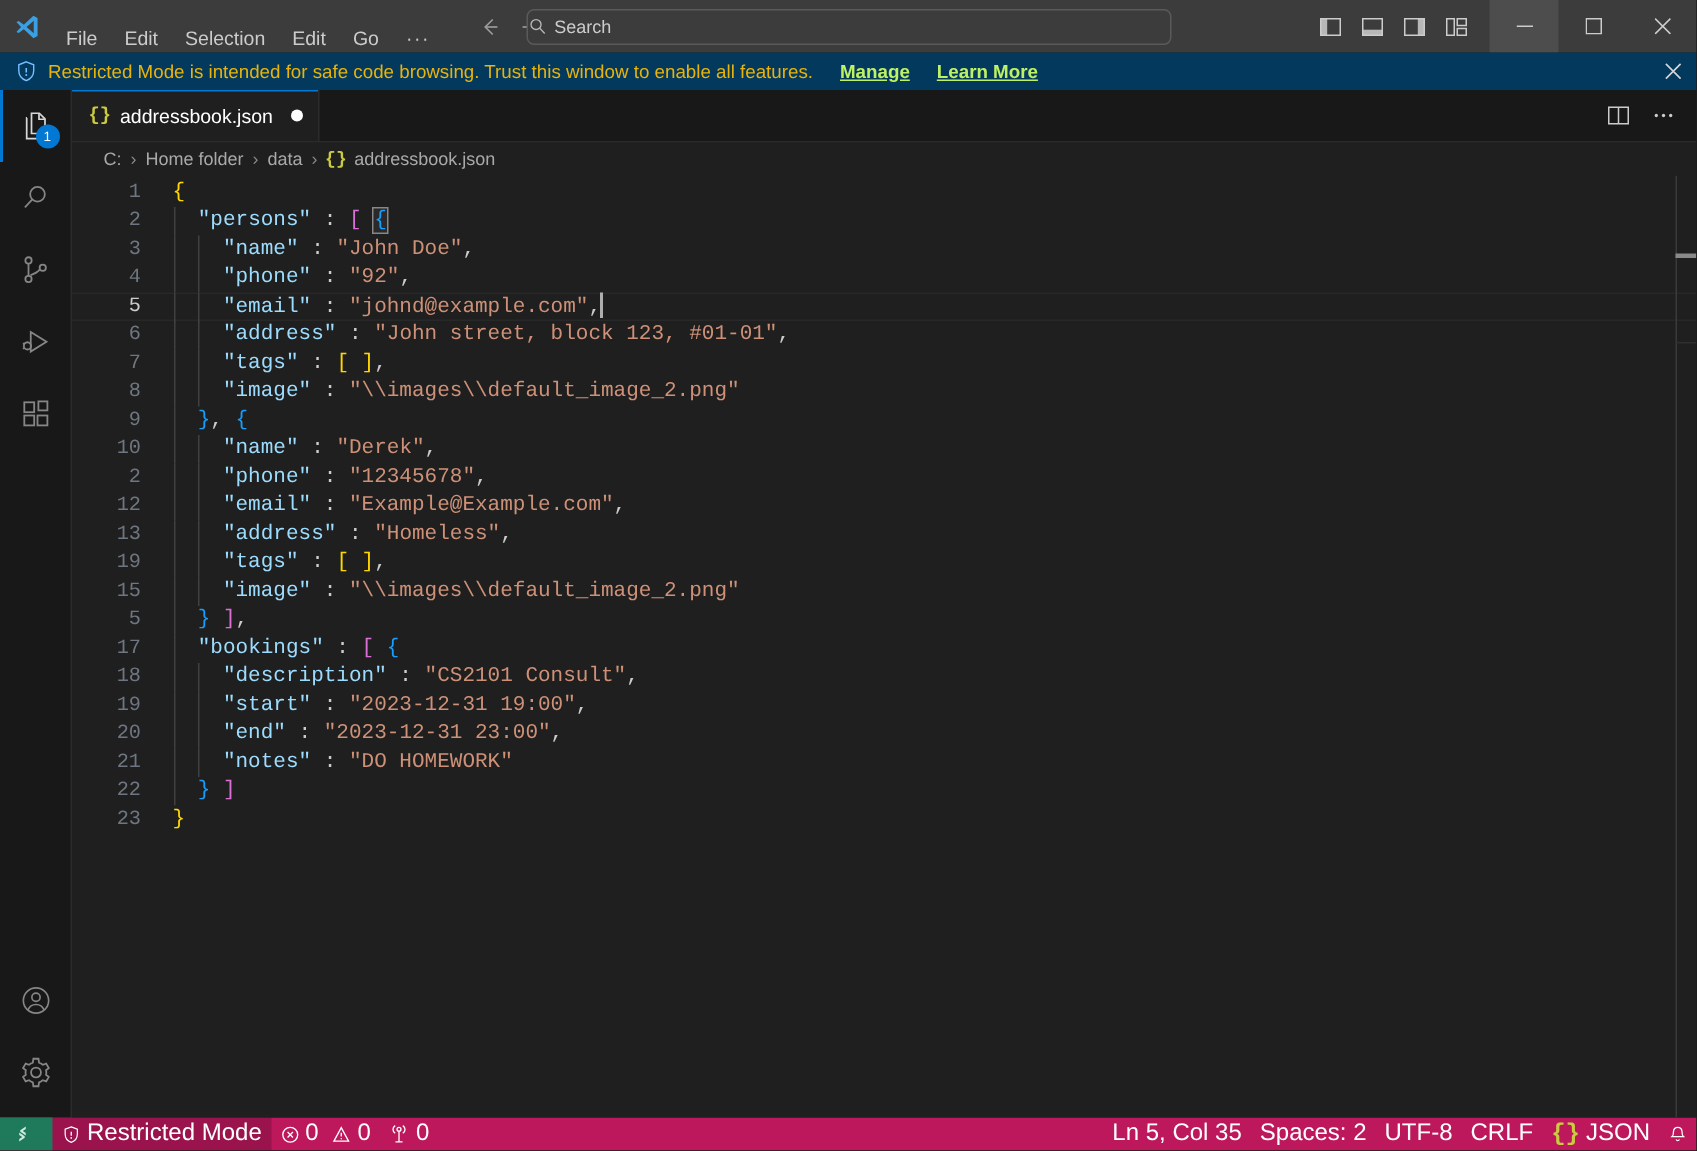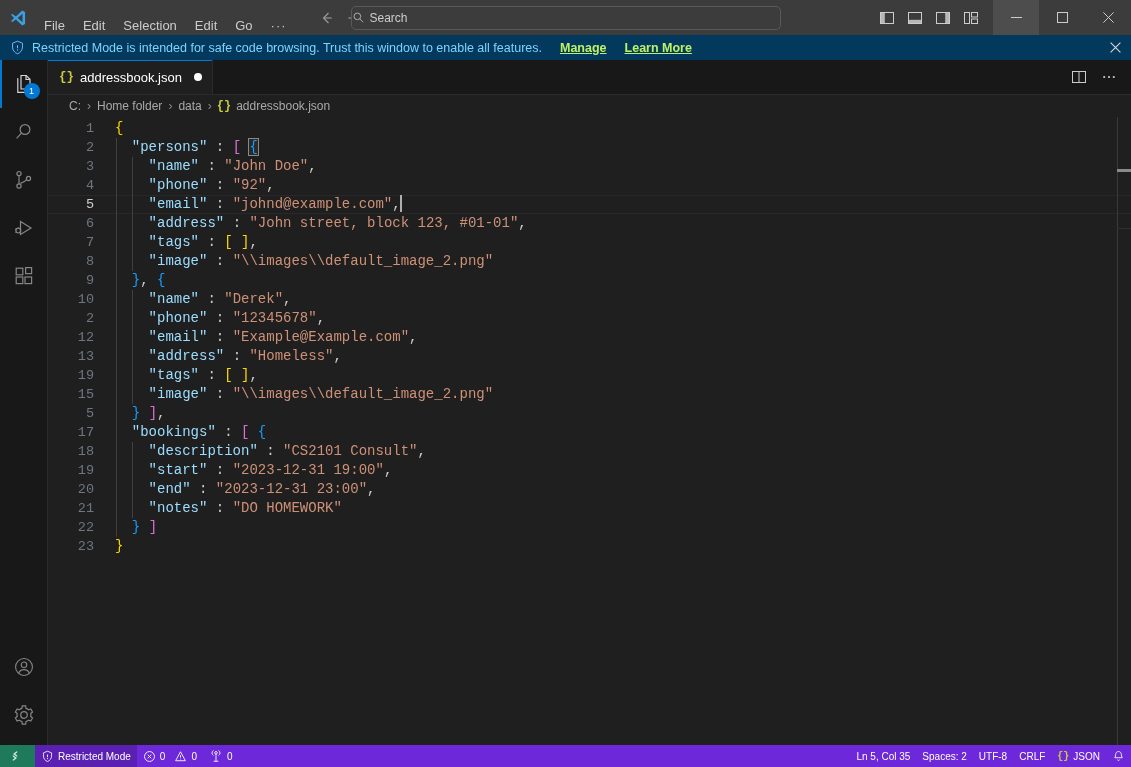--- a/index.html
+++ b/index.html
@@ -77,21 +77,21 @@
   
   .banner {
     height: 25px; min-height: 25px;
     background: #04395e;
     display: flex; align-items: center;
     padding-left: 10px;
     color: #ffffff; font-size: 12.5px;
     position: relative;
   }
   .banner-icon { margin-right: 7px; display:flex; align-items:center; color:#75beff;}
-  .banner-text { color: #7dd3fc; }
+  .banner-text { color: #eab308; }
   .banner-link {
     color: #bef264; text-decoration: underline;
     margin-left: 18px; cursor: pointer; font-weight: bold;
   }
   .banner-close {
     position: absolute; right: 6px; top: 50%; transform: translateY(-50%);
     width: 20px; height: 20px; border-radius: 4px;
     display: flex; align-items: center; justify-content: center;
     color: #cccccc; cursor: default;
   }
@@ -244,23 +244,23 @@
   }
   .overview-box {
     position: absolute; right: 0; width: 14px;
     top: 0; height: 112px;
     border-bottom: 1px solid #2f2f2f;
   }
 
   
   .statusbar {
     height: 22px; min-height: 22px;
-    background: #6d28d9;
+    background: #be185d;
     display: flex; align-items: center;
-    color: #ffffff; font-size: 10px;
+    color: #ffffff; font-size: 16px;
   }
   .sb-remote {
     background: #1f7a5c; height: 22px;
     display: flex; align-items: center; gap: 5px;
     padding: 0 8px; color: #ffffff; cursor: default;
   }
   .sb-item {
     height: 22px; display: flex; align-items: center; gap: 4px;
     padding: 0 6px; cursor: default; white-space: nowrap;
   }

